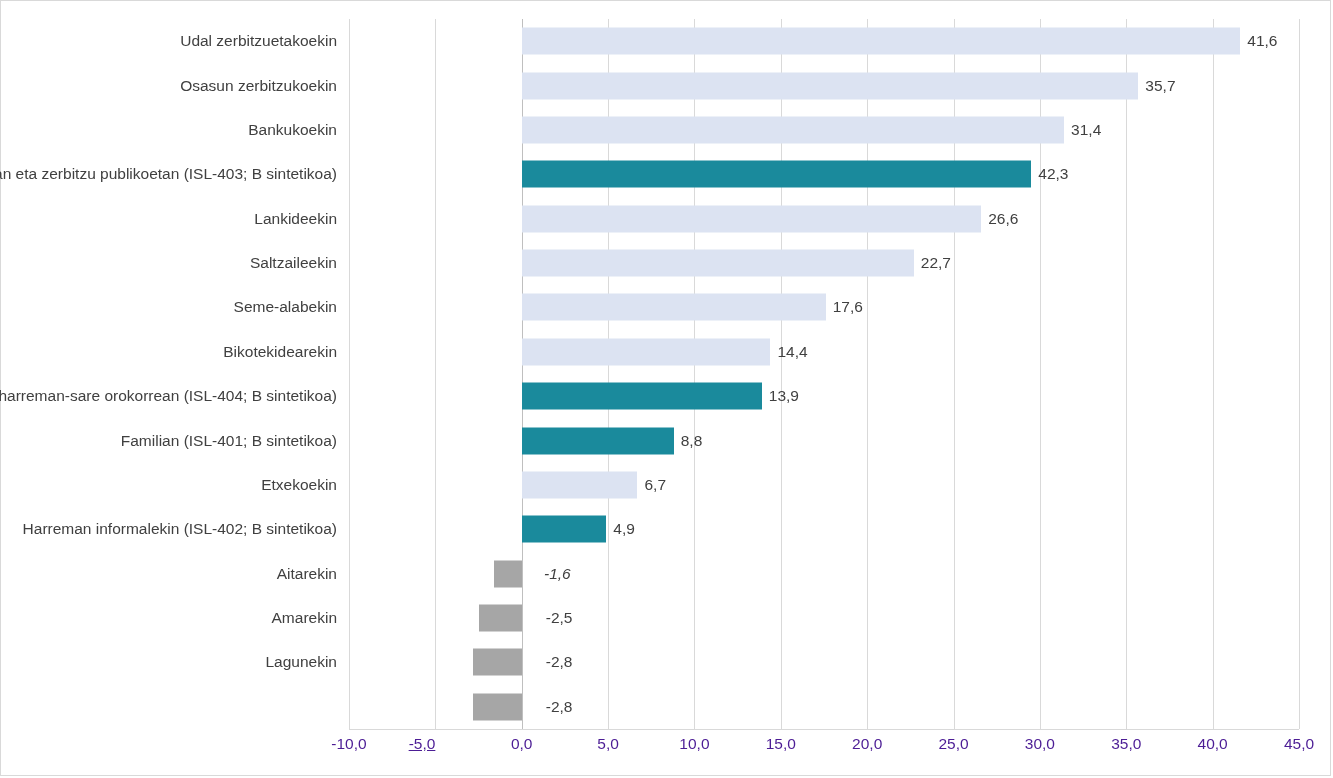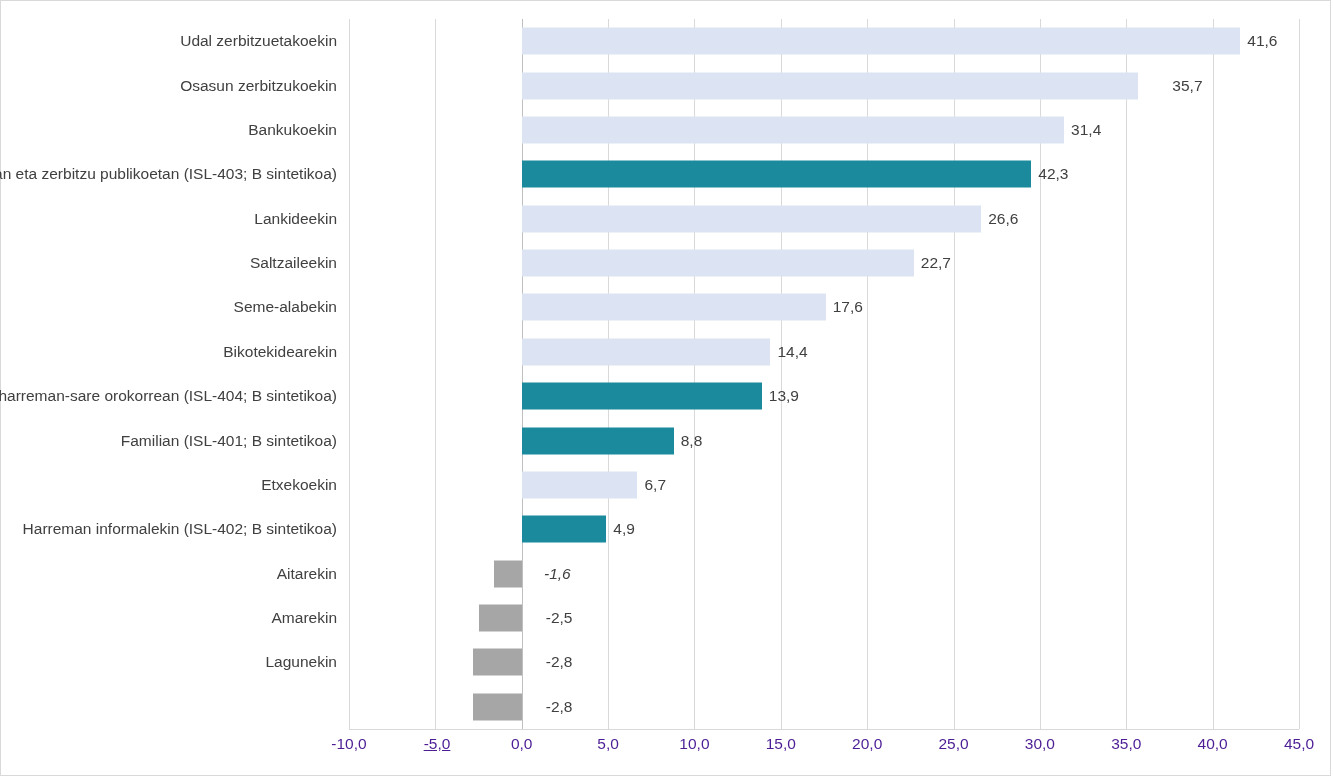--- a/index.html
+++ b/index.html
@@ -162,21 +162,21 @@
         <div class="gridline" style="left: 863.636px;"></div>
         <div class="gridline" style="left: 950px;"></div>
       </div>
     <div class="rows">
         <div class="row" style="top: 0px; height: 44.375px;">
           <div class="bar normal" style="left: 172.727px; width: 718.545px;"></div>
           <div class="value-label" style="left: 898.273px;">41,6</div>
         </div>
         <div class="row" style="top: 44.375px; height: 44.375px;">
           <div class="bar normal" style="left: 172.727px; width: 616.636px;"></div>
-          <div class="value-label" style="left: 796.364px; margin-left: 27px;">35,7</div>
+          <div class="value-label" style="left: 796.364px;">35,7</div>
         </div>
         <div class="row" style="top: 88.75px; height: 44.375px;">
           <div class="bar normal" style="left: 172.727px; width: 542.364px;"></div>
           <div class="value-label" style="left: 722.091px;">31,4</div>
         </div>
         <div class="row" style="top: 133.125px; height: 44.375px;">
           <div class="bar highlight" style="left: 172.727px; width: 509.545px;"></div>
           <div class="value-label" style="left: 689.273px;">42,3</div>
         </div>
         <div class="row" style="top: 177.5px; height: 44.375px;">
@@ -226,21 +226,21 @@
         <div class="row" style="top: 665.625px; height: 44.375px;">
           <div class="bar negative" style="left: 124.364px; width: 48.3636px;"></div>
           <div class="value-label" style="left: 196.727px;">-2,8</div>
         </div>
       </div>
   </div>
 
   <div class="axis-line"></div>
   <div class="x-ticks">
       <div class="x-tick" style="left: 0px;">-10,0</div>
-      <div class="x-tick" style="left: 88px; text-decoration: underline;">-5,0</div>
+      <div class="x-tick" style="left: 73px; text-decoration: underline;">-5,0</div>
       <div class="x-tick" style="left: 172.727px;">0,0</div>
       <div class="x-tick" style="left: 259.091px;">5,0</div>
       <div class="x-tick" style="left: 345.455px;">10,0</div>
       <div class="x-tick" style="left: 431.818px;">15,0</div>
       <div class="x-tick" style="left: 518.182px;">20,0</div>
       <div class="x-tick" style="left: 604.545px;">25,0</div>
       <div class="x-tick" style="left: 690.909px;">30,0</div>
       <div class="x-tick" style="left: 777.273px;">35,0</div>
       <div class="x-tick" style="left: 863.636px;">40,0</div>
       <div class="x-tick" style="left: 950px;">45,0</div>

